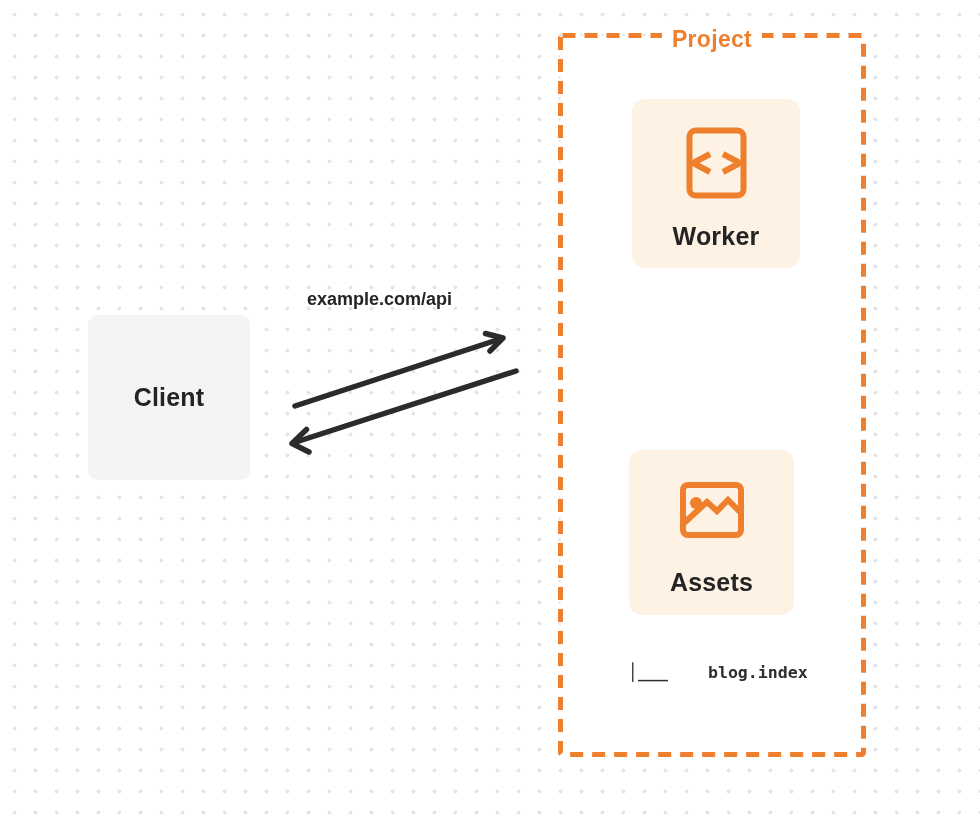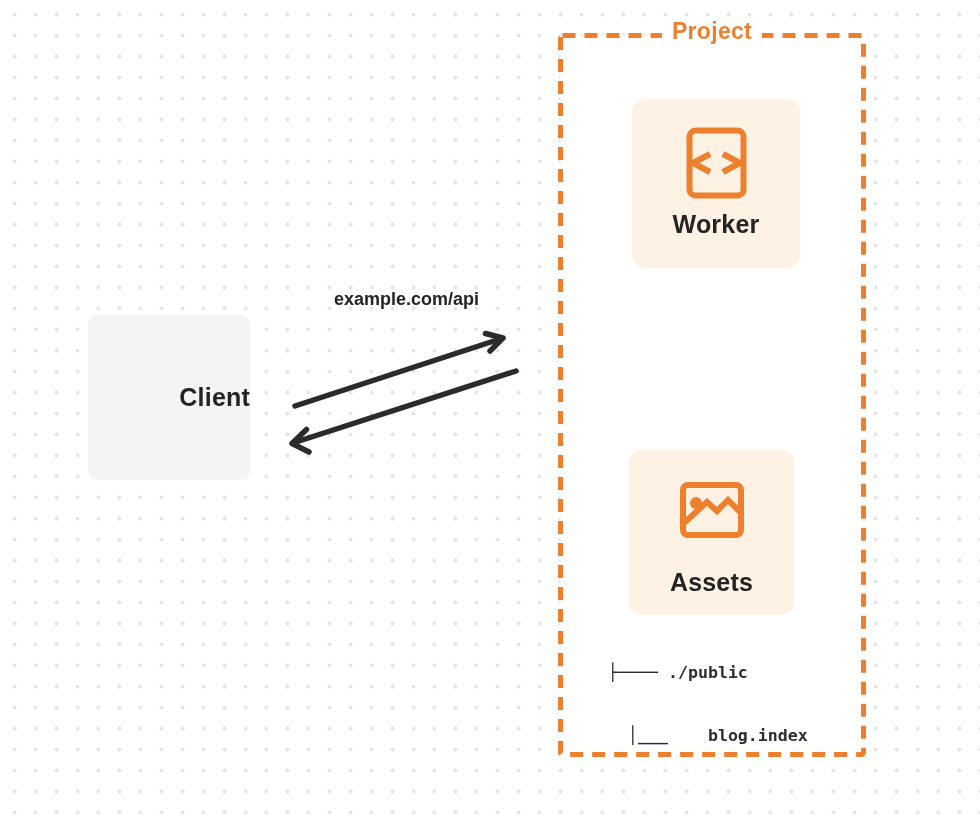--- a/index.html
+++ b/index.html
@@ -22,69 +22,69 @@
     background-position:4px 4px;
     overflow:hidden;
   }
   .abs{position:absolute;}
 
   
   .client-box{
     left:88px;top:315px;width:162px;height:165px;
     background:var(--client_bg);
     border-radius:10px;
-    display:flex;align-items:center;justify-content:flex-end;
+    display:flex;align-items:center;justify-content:center;
   }
   .client-box .label{
     font-size:25px;font-weight:700;color:var(--ink);letter-spacing:.2px;
   }
 
   
   .request-label{
     left:307px;top:289px;
-    font-size:18px;font-weight:700;color:var(--ink);margin-left:27px;
+    font-size:18px;font-weight:700;color:var(--ink);
   }
 
   
   .arrows-layer{left:0;top:0;width:980px;height:818px;pointer-events:none;}
   .arrow-line{stroke:var(--arrow);stroke-width:5.5;fill:none;stroke-linecap:round;}
   .arrow-head{stroke:var(--arrow);stroke-width:5.5;fill:none;stroke-linecap:round;stroke-linejoin:round;}
 
   
   .project-container{left:558px;top:33px;width:308px;height:724px;}
   .project-border{position:absolute;left:0;top:0;width:100%;height:100%;}
   .project-border rect{
     fill:#FFFFFF;
     stroke:var(--accent);
     stroke-width:5;
     stroke-dasharray:13 9;
   }
   .project-label{
-    position:absolute;left:50%;top:0;
+    position:absolute;left:50%;top:8px;
     transform:translate(-50%,-54%);
     background:#FFFFFF;
     padding:0 10px;
     font-size:23px;font-weight:700;color:var(--accent);
     letter-spacing:.3px;
     white-space:nowrap;
   }
 
   
   .card{
     background:var(--card_bg);
     border-radius:13px;
     display:flex;flex-direction:column;align-items:center;
   }
   .worker-card{left:74px;top:66px;width:168px;height:169px;}   
   .assets-card{left:71px;top:417px;width:165px;height:165px;}
   .card .card-label{
     font-size:25px;font-weight:700;color:var(--ink);letter-spacing:.2px;
   }
   .worker-card .icon-wrap{margin-top:28px;height:72px;}
-  .worker-card .card-label{margin-top:11px;}
+  .worker-card .card-label{margin-top:23px;}
   .assets-card .icon-wrap{margin-top:32px;height:58px;}
   .assets-card .card-label{margin-top:28px;text-align:center;}
   .icon-stroke{stroke:var(--accent);fill:none;}
   .icon-fill{fill:var(--accent);}
 
   
   .file-tree{
     left:50px;top:587px;            
     font-family:"DejaVu Sans Mono","Liberation Mono",monospace;
     font-size:16.6px;font-weight:700;
@@ -135,17 +135,16 @@
       <svg width="64" height="58" viewBox="0 0 64 58" xmlns="http://www.w3.org/2000/svg">
         <rect class="icon-stroke" x="3" y="3" width="58" height="50" rx="5" stroke-width="6"></rect>
         <circle class="icon-fill" cx="16" cy="21" r="6"></circle>
         <polyline class="icon-stroke" points="4,41 27,20 37,29 48,18 60,30" stroke-width="6" stroke-linejoin="miter"></polyline>
       </svg>
     </div>
     <div class="card-label">Assets</div>
   </div>
 
   <div class="abs file-tree">
-    <div>├──── ./public</div>
     <div>  │___    blog.index</div>
     
   </div>
 </div>
 
 </body></html>

